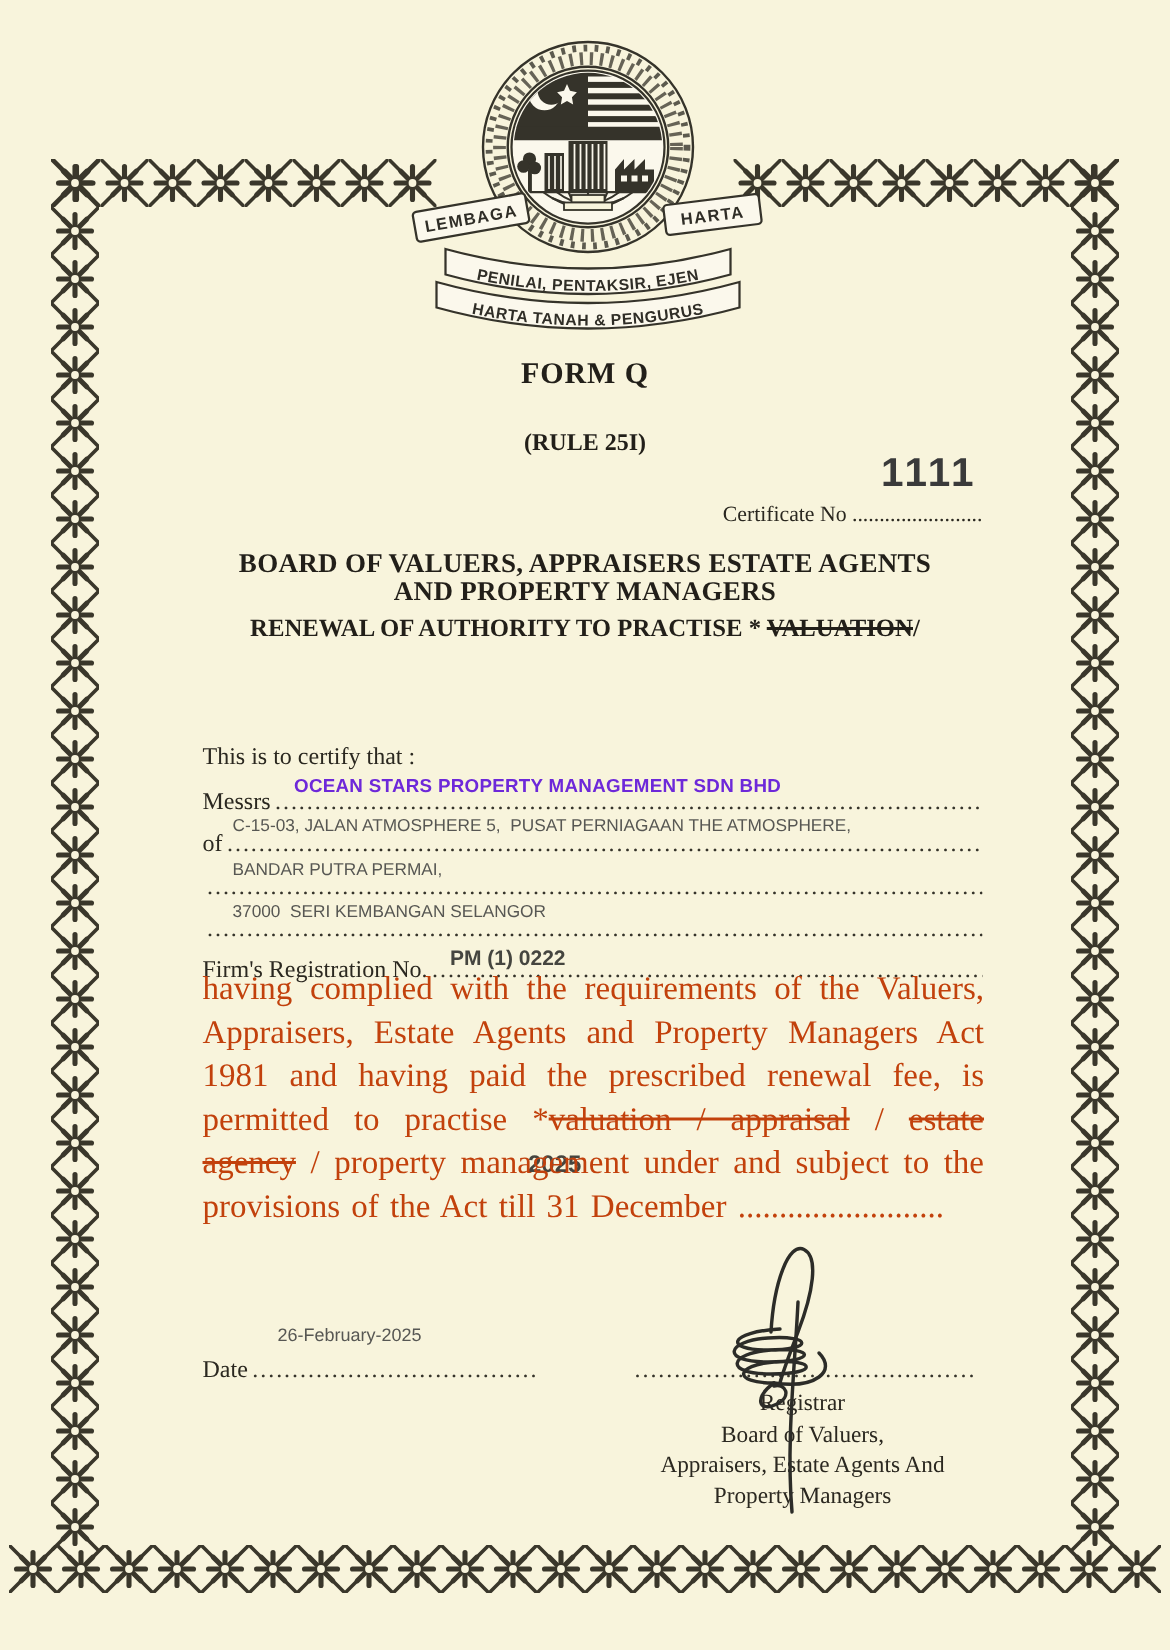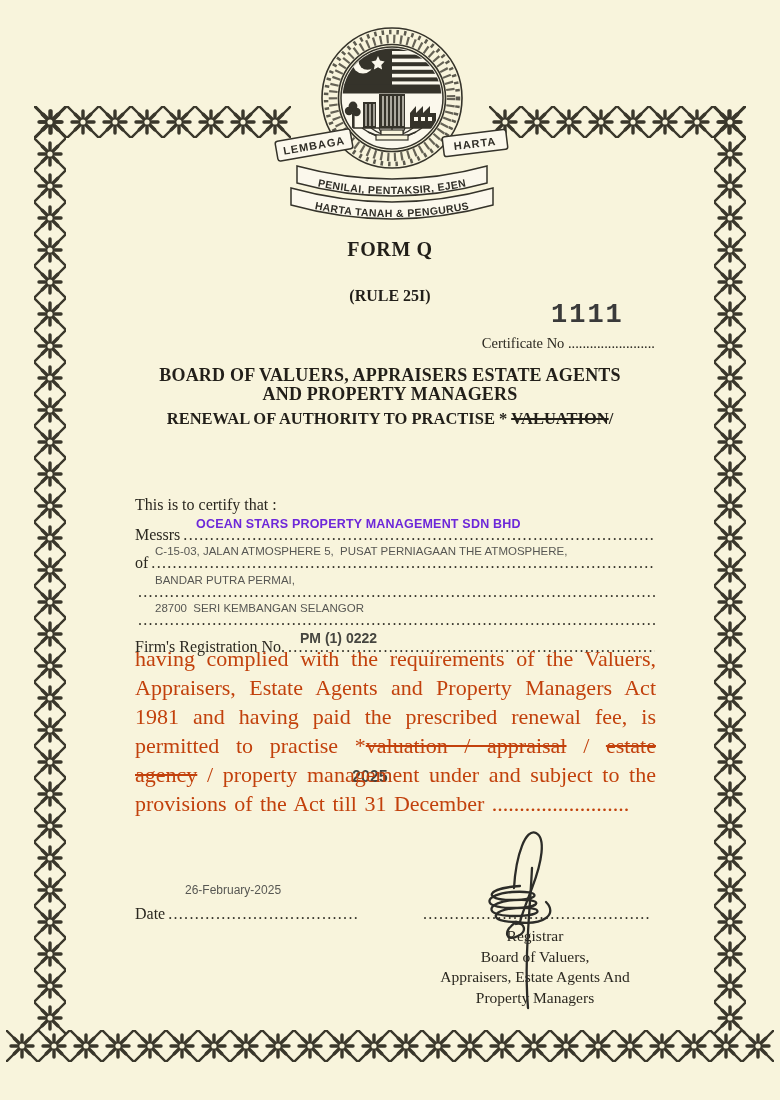--- a/index.html
+++ b/index.html
@@ -19,22 +19,22 @@
   #b-top-r{left:489px;top:106px;}
   #b-left{left:34px;top:106px;}
   #b-right{left:714px;top:106px;}
   #b-bottom{left:6px;top:1030px;}
   
   #emblem{position:absolute;left:267px;top:18px;width:250px;height:205px;}
   
   .hdr{position:absolute;left:0;width:780px;text-align:center;font-weight:bold;color:#221f19;}
   #form-title{top:238px;font-size:20px;letter-spacing:.6px;}
   #rule-label{top:287px;font-size:16px;}
-  #cert-number{position:absolute;left:551px;top:300px;width:100px;text-align:left;
-    font-family:Liberation Mono, monospace;font-weight:bold;font-size:27px;
+  #cert-number{position:absolute;left:551px;top:300px;width:100px;text-align:right;
+    font-family:Liberation Sans, sans-serif;font-weight:bold;font-size:27px;
     letter-spacing:2px;color:#3a3a3a;}
   #cert-label{position:absolute;left:443px;top:335px;width:212px;text-align:right;font-size:14.5px;}
   #board-title{top:366px;font-size:18px;line-height:19px;letter-spacing:.2px;}
   #renewal-title{top:409px;font-size:16.5px;line-height:19.5px;}
   .strike{text-decoration:line-through;text-decoration-thickness:2px;}
   
   .row{position:absolute;left:135px;width:520px;font-size:16px;line-height:22px;display:flex;}
   .row .lbl{white-space:nowrap;}
   .dotfill{flex:1 1 auto;overflow:hidden;white-space:nowrap;letter-spacing:1.3px;padding-left:3px;color:#35332a;}
   #certify-intro{position:absolute;left:135px;top:496px;font-size:16px;}
@@ -1174,21 +1174,21 @@
     <span class="dotfill">................................................................................................................................................................</span>
   </div>
   <div id="row-firm" class="row">
     <span class="lbl">Firm's Registration No.</span>
     <span class="dotfill">................................................................................................................................................................</span>
   </div>
 
   <div id="v-company" class="fill">OCEAN STARS PROPERTY MANAGEMENT SDN BHD</div>
   <div id="v-addr1" class="fill">C-15-03, JALAN ATMOSPHERE 5,  PUSAT PERNIAGAAN THE ATMOSPHERE,</div>
   <div id="v-addr2" class="fill">BANDAR PUTRA PERMAI,</div>
-  <div id="v-addr3" class="fill">28700  SERI KEMBANGAN SELANGOR</div>
+  <div id="v-addr3" class="fill">37000  SERI KEMBANGAN SELANGOR</div>
   <div id="v-firmno" class="fill">PM (1) 0222</div>
   <div id="v-year" class="fill">2025</div>
   <div id="v-date" class="fill">26-February-2025</div>
 
   <div id="para"><span>having complied with the requirements of the Valuers, Appraisers, Estate Agents and Property Managers Act 1981 and having paid the prescribed renewal fee, is permitted to practise *</span><span class="strike">valuation / appraisal</span><span> / </span><span class="strike">estate agency</span><span> / property management under and subject to the provisions of the Act till 31 December .........................</span></div>
 
   <div id="row-date" class="row">
     <span class="lbl">Date</span>
     <span class="dotfill">................................................................................................................................................................</span>
   </div>

